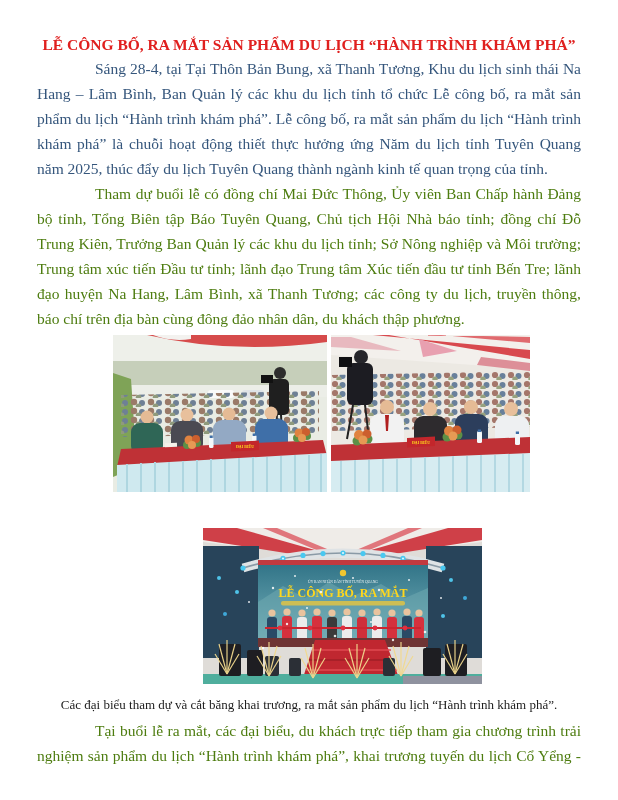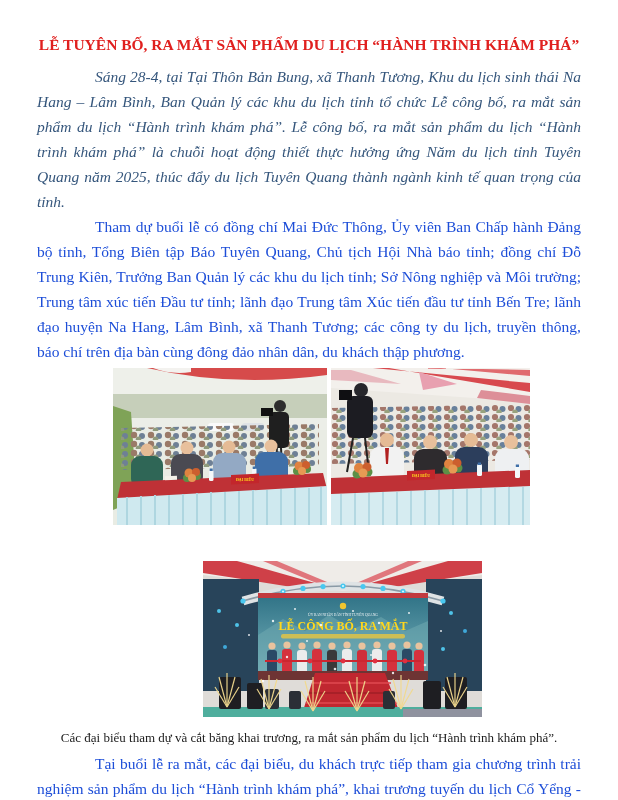--- a/index.html
+++ b/index.html
@@ -8,42 +8,42 @@
     font-family:"Liberation Serif", serif;color:#1c1c1c;
   }
   .content{margin:0 37px;}
   .title{
     margin:34px 0 0 0;
     color:#e0201f;font-size:15.5px;font-weight:bold;
     text-align:center;line-height:22px;
   }
   p.para{
     margin:0;font-size:15.5px;line-height:25px;
-    text-align:justify;text-indent:58px;color:#1d4ed8;
+    text-align:justify;text-indent:58px;color:#4d7c0f;
   }
-  p.lead{margin-top:8px;font-style:italic;color:#35567c;}
+  p.lead{margin-top:0;color:#35567c;}
   p.closing{margin-top:4px;text-align-last:justify;}
   .photo-row{display:flex;gap:4px;margin:4px 0 0 76px;}
   .photo{display:block;}
   .photo-1{width:214px;height:157px;}
   .photo-2{width:199px;height:157px;}
   .photo-3{width:279px;height:156px;margin:36px 0 0 166px;}
   .caption{
     margin:12px 0 0 0;font-size:13px;
     text-align:center;line-height:18px;color:#1c1c1c;
   }
 </style>
 </head>
 <body>
 
 <div class="page">
   <div class="content">
 
     <h1 class="title">
-      <span>LỄ TUYÊN BỐ, RA MẮT SẢN PHẨM DU LỊCH “HÀNH TRÌNH KHÁM PHÁ”</span><br>
+      <span>LỄ CÔNG BỐ, RA MẮT SẢN PHẨM DU LỊCH “HÀNH TRÌNH KHÁM PHÁ”</span><br>
     </h1>
 
     <p class="para lead">Sáng 28-4, tại Tại Thôn Bản Bung, xã Thanh Tương, Khu du lịch sinh thái Na Hang – Lâm Bình, Ban Quản lý các khu du lịch tỉnh tổ chức Lễ công bố, ra mắt sản phẩm du lịch “Hành trình khám phá”. Lễ công bố, ra mắt sản phẩm du lịch “Hành trình khám phá” là chuỗi hoạt động thiết thực hưởng ứng Năm du lịch tỉnh Tuyên Quang năm 2025, thúc đẩy du lịch Tuyên Quang thành ngành kinh tế quan trọng của tỉnh.</p>
 
     <p class="para">Tham dự buổi lễ có đồng chí Mai Đức Thông, Ủy viên Ban Chấp hành Đảng bộ tỉnh, Tổng Biên tập Báo Tuyên Quang, Chủ tịch Hội Nhà báo tỉnh; đồng chí Đỗ Trung Kiên, Trưởng Ban Quản lý các khu du lịch tỉnh; Sở Nông nghiệp và Môi trường; Trung tâm xúc tiến Đầu tư tỉnh; lãnh đạo Trung tâm Xúc tiến đầu tư tỉnh Bến Tre; lãnh đạo huyện Na Hang, Lâm Bình, xã Thanh Tương; các công ty du lịch, truyền thông, báo chí trên địa bàn cùng đông đảo nhân dân, du khách thập phương.</p>
 
     <div class="photo-row">
 
       <svg class="photo photo-1" viewBox="0 0 214 157">
         <defs>

